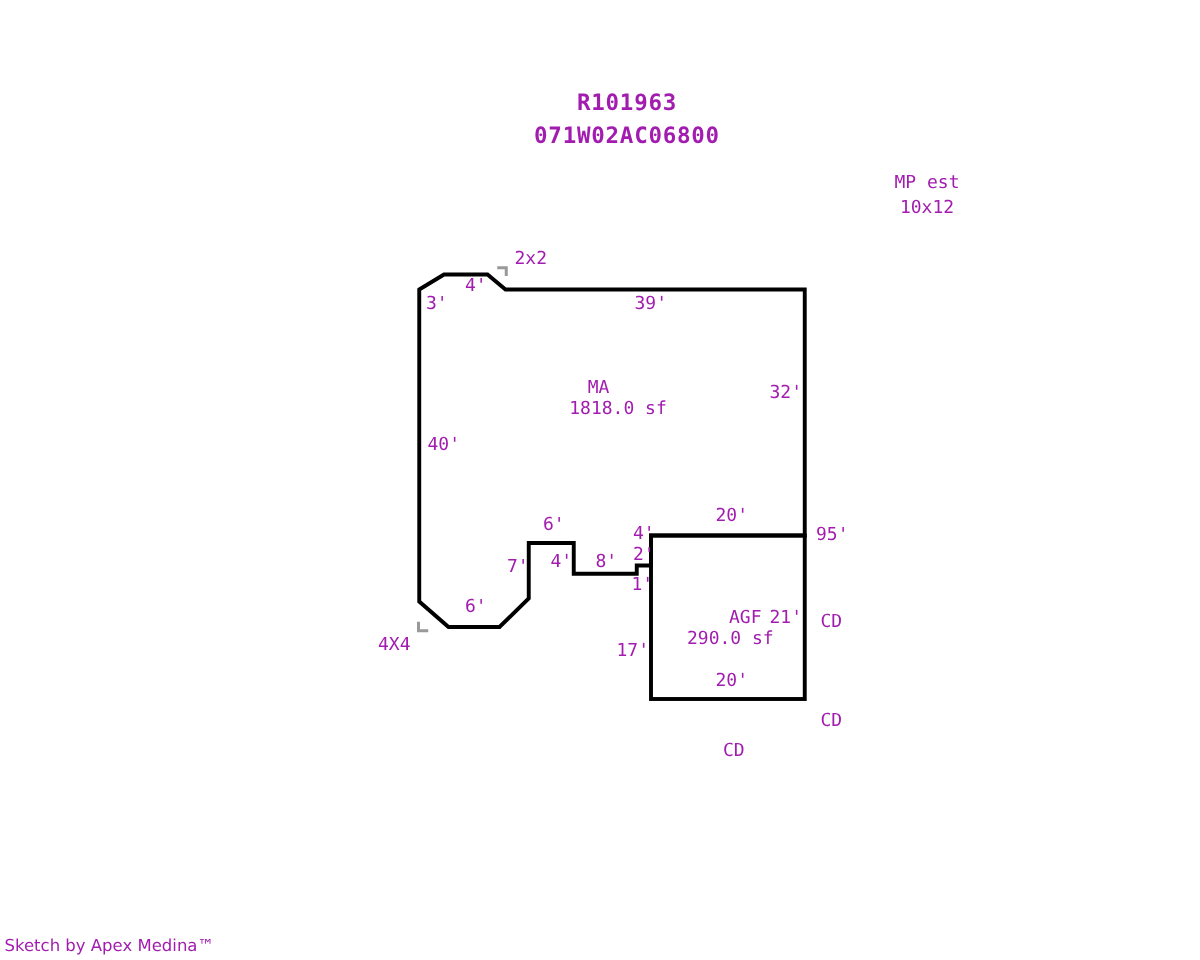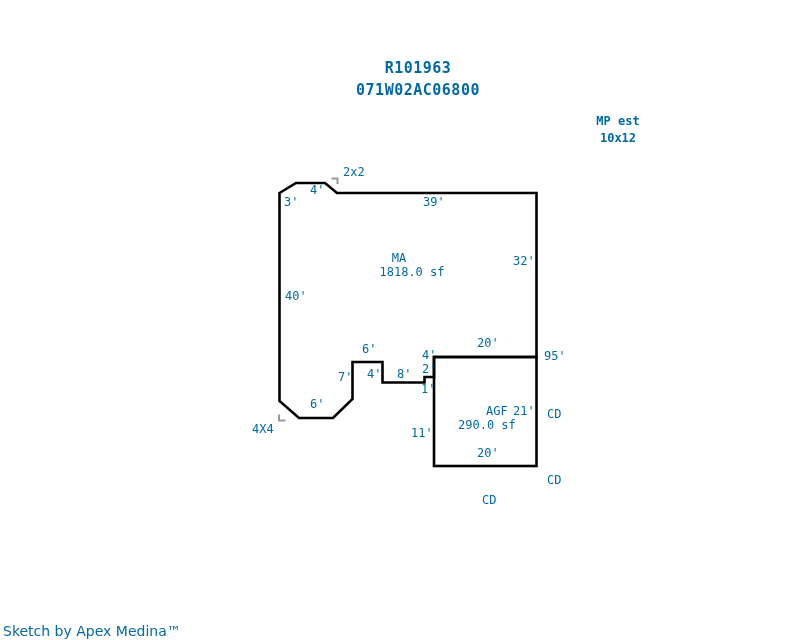--- a/index.html
+++ b/index.html
@@ -1,40 +1,40 @@
 <!DOCTYPE html>
 <html><head>
 <meta charset="utf-8">
 <style>
   html,body{margin:0;padding:0;background:#ffffff;}
   #canvas{
     position:relative;width:800px;height:640px;background:#ffffff;
     overflow:hidden;
     font-family:"DejaVu Sans Mono","Liberation Mono",monospace;
-    color:#0369a1;
+    color:#a21caf;
     border-radius:13px;
   }
   #sketch-svg{position:absolute;left:0;top:0;}
   .title{
     position:absolute;left:418px;transform:translateX(-50%);
     font-weight:bold;font-size:15px;line-height:15px;letter-spacing:0.5px;
     white-space:nowrap;
   }
   .note{
     position:absolute;left:618px;transform:translateX(-50%);
-    font-size:12px;line-height:12px;white-space:nowrap;font-weight:bold;
+    font-size:12px;line-height:12px;white-space:nowrap;
   }
   .dim{
     position:absolute;font-size:12px;line-height:13px;white-space:nowrap;
   }
   .ctr{transform:translateX(-50%);}
   .footer{
     position:absolute;left:3px;top:626px;
     font-family:"DejaVu Sans","Liberation Sans",sans-serif;
-    font-size:14px;line-height:10px;white-space:nowrap;
+    font-size:11px;line-height:10px;white-space:nowrap;
   }
 </style>
 </head>
 <body>
 
 <div id="canvas">
 
   <div class="title" style="top:61px">R101963</div>
   <div class="title" style="top:83px">071W02AC06800</div>
 
@@ -65,21 +65,21 @@
   <div class="dim" style="left:544px;top:350px">95'</div>
   <div class="dim" style="left:422px;top:349px">4'</div>
   <div class="dim" style="left:362px;top:343px">6'</div>
   <div class="dim" style="left:422px;top:363px">2'</div>
   <div class="dim" style="left:367px;top:368px">4'</div>
   <div class="dim" style="left:338px;top:371px">7'</div>
   <div class="dim" style="left:397px;top:368px">8'</div>
   <div class="dim" style="left:421px;top:383px">1'</div>
   <div class="dim" style="left:310px;top:398px">6'</div>
   <div class="dim" style="left:252px;top:423px">4X4</div>
-  <div class="dim" style="left:411px;top:427px">11'</div>
+  <div class="dim" style="left:411px;top:427px">17'</div>
   <div class="dim" style="left:513px;top:405px">21'</div>
   <div class="dim" style="left:477px;top:447px">20'</div>
 
   <div class="dim" style="left:547px;top:408px">CD</div>
   <div class="dim" style="left:547px;top:474px">CD</div>
   <div class="dim" style="left:482px;top:494px">CD</div>
 
   <div class="footer">Sketch by Apex Medina™</div>
 
 </div>

